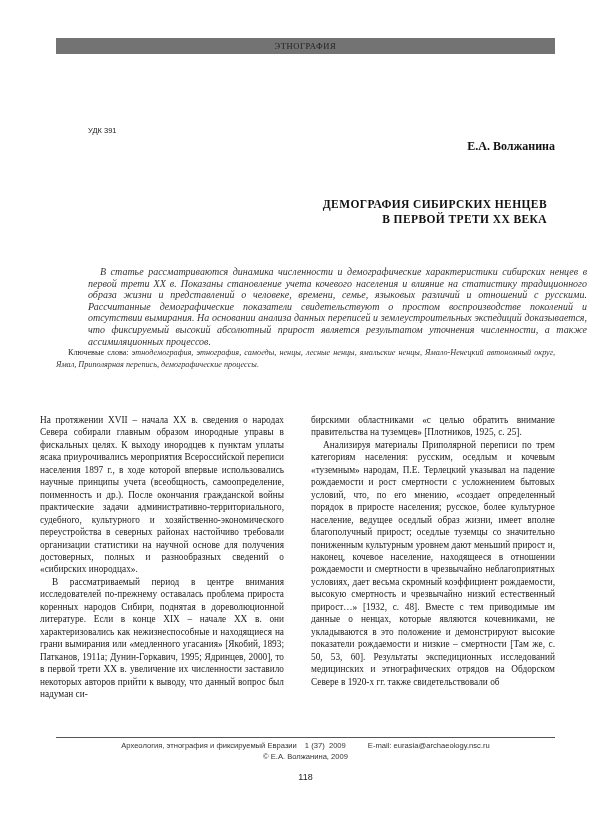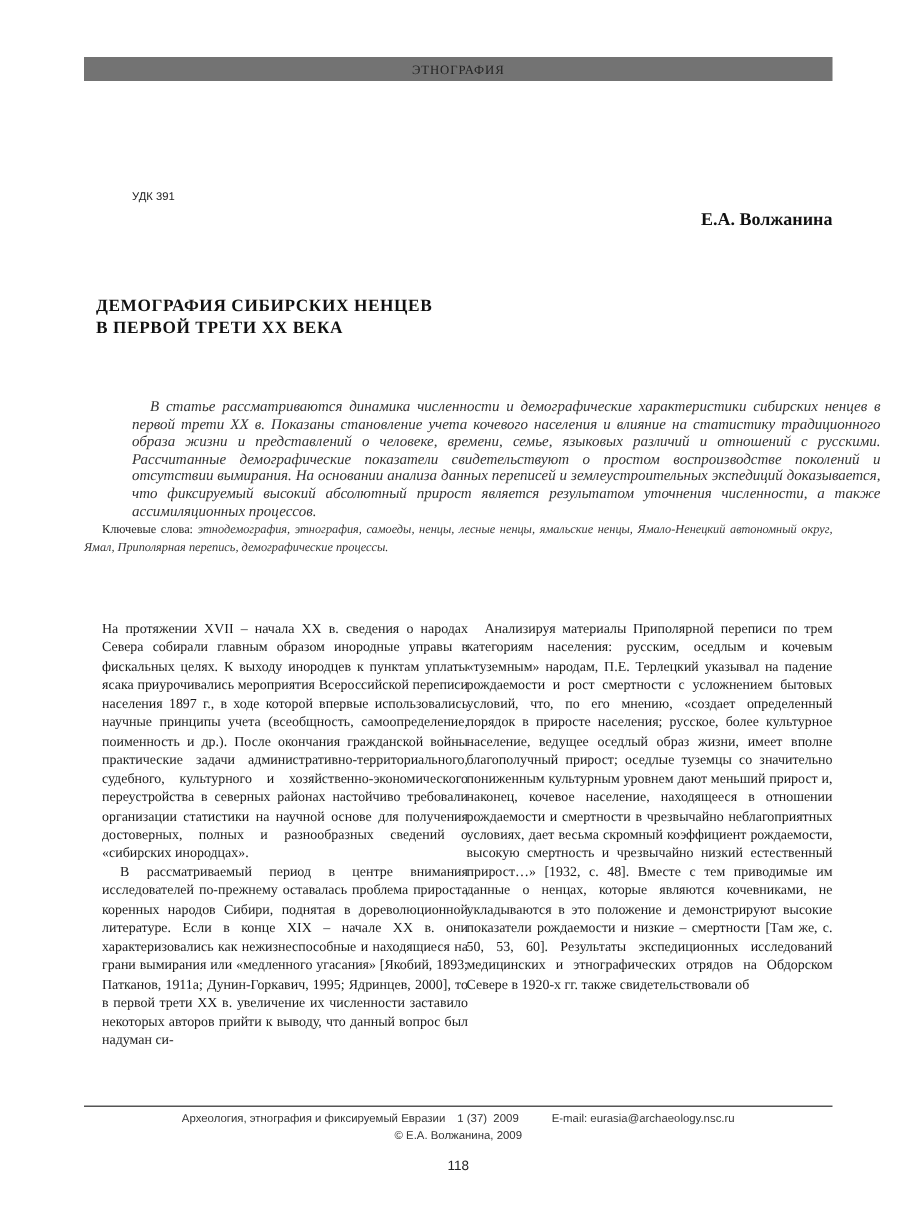--- a/index.html
+++ b/index.html
@@ -5,40 +5,40 @@
   html, body { margin: 0; padding: 0; background: #ffffff; }
   body { width: 611px; height: 820px; position: relative; overflow: hidden; color: #1a1a1a; }
   .section-bar {
     position: absolute; left: 56px; top: 38px; width: 499px; height: 16px;
     background: #737373; text-align: center;
     font-family: "Liberation Serif", serif; font-size: 8.5px; line-height: 16px; letter-spacing: 0.6px; color: #222;
   }
   .udk { position: absolute; left: 88px; top: 126px; font-family: "Liberation Sans", sans-serif; font-size: 7.5px; color: #222; }
   .author { position: absolute; right: 56px; top: 139px; font-family: "Liberation Serif", serif; font-weight: bold; font-size: 12px; color: #111; }
   .title {
-    position: absolute; left: 64px; width: 499px; top: 197px; text-align: left;
+    position: absolute; left: 48px; width: 499px; top: 197px; text-align: right;
     font-family: "Liberation Serif", serif; font-weight: bold; font-size: 11.5px; line-height: 15px; letter-spacing: 0.4px; color: #111;
   }
   .abstract {
     position: absolute; left: 56px; width: 499px; top: 266px;
     font-family: "Liberation Serif", serif; font-style: italic; font-size: 10px; line-height: 11.6px; color: #333;
     text-align: justify; text-indent: 12px; margin-left: 32px;
   }
   .keywords {
     position: absolute; left: 56px; width: 499px; top: 347px;
     font-family: "Liberation Serif", serif; font-size: 8.2px; line-height: 11.6px; color: #222;
     text-align: justify; text-indent: 12px;
   }
   .keywords .kw-list { font-style: italic; color: #333; }
   .col {
     position: absolute; top: 414px; width: 244px;
     font-family: "Liberation Serif", serif; font-size: 9.3px; line-height: 12.45px; color: #1a1a1a;
     text-align: justify;
   }
-  .col.left { left: 68px; }
+  .col.left { left: 40px; }
   .col.right { left: 311px; }
   .col p { margin: 0; }
   .col p.indent { text-indent: 12px; }
   .footer-rule { position: absolute; left: 56px; width: 499px; top: 737px; height: 0; border-top: 0.8px solid #555; }
   .footer-line {
     position: absolute; left: 56px; width: 499px; top: 741px; text-align: center;
     font-family: "Liberation Sans", sans-serif; font-size: 7.6px; color: #333; white-space: pre;
   }
   .footer-line span { margin: 0 4px; }
   .copyright { position: absolute; left: 56px; width: 499px; top: 752px; text-align: center; font-family: "Liberation Sans", sans-serif; font-size: 7.6px; color: #333; }
@@ -64,20 +64,21 @@
 <div class="keywords">
   <span>Ключевые слова: </span><span class="kw-list">этнодемография, этнография, самоеды, ненцы, лесные ненцы, ямальские ненцы, Ямало-Ненецкий автономный округ, Ямал, Приполярная перепись, демографические процессы.</span>
 </div>
 
 <div class="col left">
   <p>На протяжении XVII – начала XX в. сведения о народах Севера собирали главным образом инородные управы в фискальных целях. К выходу инородцев к пунктам уплаты ясака приурочивались мероприятия Всероссийской переписи населения 1897 г., в ходе которой впервые использовались научные принципы учета (всеобщность, самоопределение, поименность и др.). После окончания гражданской войны практические задачи административно-территориального, судебного, культурного и хозяйственно-экономического переустройства в северных районах настойчиво требовали организации статистики на научной основе для получения достоверных, полных и разнообразных сведений о «сибирских инородцах».</p>
   <p class="indent">В рассматриваемый период в центре внимания исследователей по-прежнему оставалась проблема прироста коренных народов Сибири, поднятая в дореволюционной литературе. Если в конце XIX – начале XX в. они характеризовались как нежизнеспособные и находящиеся на грани вымирания или «медленного угасания» [Якобий, 1893; Патканов, 1911а; Дунин-Горкавич, 1995; Ядринцев, 2000], то в первой трети XX в. увеличение их численности заставило некоторых авторов прийти к выводу, что данный вопрос был надуман си-</p>
 </div>
 
 <div class="col right">
+  <p>бирскими областниками «с целью обратить внимание правительства на туземцев» [Плотников, 1925, с. 25].</p>
   <p class="indent">Анализируя материалы Приполярной переписи по трем категориям населения: русским, оседлым и кочевым «туземным» народам, П.Е. Терлецкий указывал на падение рождаемости и рост смертности с усложнением бытовых условий, что, по его мнению, «создает определенный порядок в приросте населения; русское, более культурное население, ведущее оседлый образ жизни, имеет вполне благополучный прирост; оседлые туземцы со значительно пониженным культурным уровнем дают меньший прирост и, наконец, кочевое население, находящееся в отношении рождаемости и смертности в чрезвычайно неблагоприятных условиях, дает весьма скромный коэффициент рождаемости, высокую смертность и чрезвычайно низкий естественный прирост…» [1932, с. 48]. Вместе с тем приводимые им данные о ненцах, которые являются кочевниками, не укладываются в это положение и демонстрируют высокие показатели рождаемости и низкие – смертности [Там же, с. 50, 53, 60]. Результаты экспедиционных исследований медицинских и этнографических отрядов на Обдорском Севере в 1920-х гг. также свидетельствовали об</p>
 </div>
 
 <div class="footer-rule"></div>
 
 <div class="footer-line"><span>Археология, этнография и фиксируемый Евразии</span><span>1 (37)  2009</span><span style="margin-left:18px">E-mail: eurasia@archaeology.nsc.ru</span></div>
 
 <div class="copyright">© Е.А. Волжанина, 2009</div>
 <div class="page-number">118</div>
 

